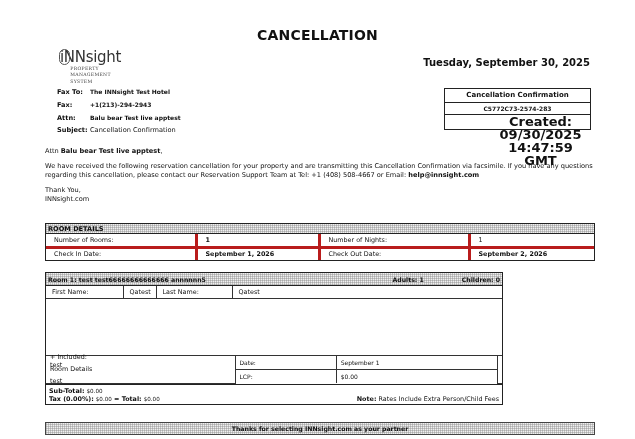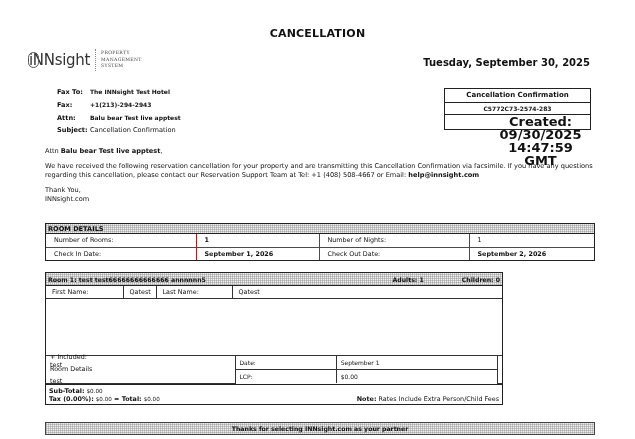--- a/index.html
+++ b/index.html
@@ -1,21 +1,21 @@
 <!DOCTYPE html>
 <html><head>
   <meta charset="utf-8">
   <style>
     * { box-sizing: border-box; margin: 0; padding: 0; }
     html, body { width: 635px; height: 439px; background: #ffffff; overflow: hidden; }
     body { font-family: "DejaVu Sans", sans-serif; color: #111; font-size: 7px; position: relative; }
 
-    .title { position: absolute; left: 0; width: 635px; top: 27px; text-align: center; font-size: 11px; font-weight: bold; letter-spacing: 0.2px; }
-
-    .logo { position: absolute; left: 29px; top: 48px; height: 24px; display: flex; align-items: center; }
+    .title { position: absolute; left: 0; width: 635px; top: 27px; text-align: center; font-size: 14px; font-weight: bold; letter-spacing: 0.2px; }
+
+    .logo { position: absolute; left: 60px; top: 48px; height: 24px; display: flex; align-items: center; flex-direction: column; }
     .logo-mark { font-size: 15px; color: #333; letter-spacing: -0.3px; font-family: "DejaVu Sans", sans-serif; position: relative; }
     .logo-mark .magnifier { position: absolute; left: -1px; top: 1px; width: 11px; height: 16px; border: 1px solid #555; border-radius: 6px; }
     .logo-sep { width: 0; height: 22px; border-left: 1px dotted #888; margin: 0 5px 0 5px; }
     .logo-sub { font-size: 4.6px; line-height: 6.4px; color: #444; letter-spacing: 0.3px; font-family: "DejaVu Serif", serif; }
 
     .date { position: absolute; right: 45px; top: 57px; font-size: 10px; font-weight: bold; }
 
     .fax-block { position: absolute; left: 45px; top: 86px; font-size: 6.6px; line-height: 12.8px; margin-left: 12px; }
     .fax-row { display: flex; }
     .fax-label { width: 33px; font-weight: bold; }
@@ -38,21 +38,21 @@
         linear-gradient(90deg, rgba(120,120,120,0.35) 1px, transparent 1px),
         linear-gradient(0deg, rgba(120,120,120,0.35) 1px, transparent 1px);
       background-size: 2px 2px;
     }
 
     table { border-collapse: collapse; }
 
     .room-details { position: absolute; left: 45px; top: 223px; width: 550px; border: 1px solid #222; }
     .sec-head { height: 10px; line-height: 10px; font-size: 6.6px; font-weight: bold; padding-left: 2px; border-bottom: 1px solid #222; }
     .rd-table { width: 100%; font-size: 6.4px; }
-    .rd-table td { border: 1px solid #b91c1c; height: 13px; padding-left: 8px; }
+    .rd-table td { border: 3px solid #b91c1c; height: 13px; padding-left: 8px; }
     .rd-table tr:first-child td { border-top: none; }
     .rd-table tr:last-child td { border-bottom: none; }
     .rd-table td:first-child { border-left: none; }
     .rd-table td:last-child { border-right: none; }
     .rd-table .v { font-weight: bold; }
 
     .room-box { position: absolute; left: 45px; top: 272px; width: 458px; border: 1px solid #222; }
     .room-head { display: flex; justify-content: space-between; height: 13px; line-height: 13px; font-size: 6.2px; font-weight: bold; padding: 0 2px; border-bottom: 1px solid #222; }
     .room-head .right { display: flex; }
     .room-head .adults { margin-right: 38px; }

